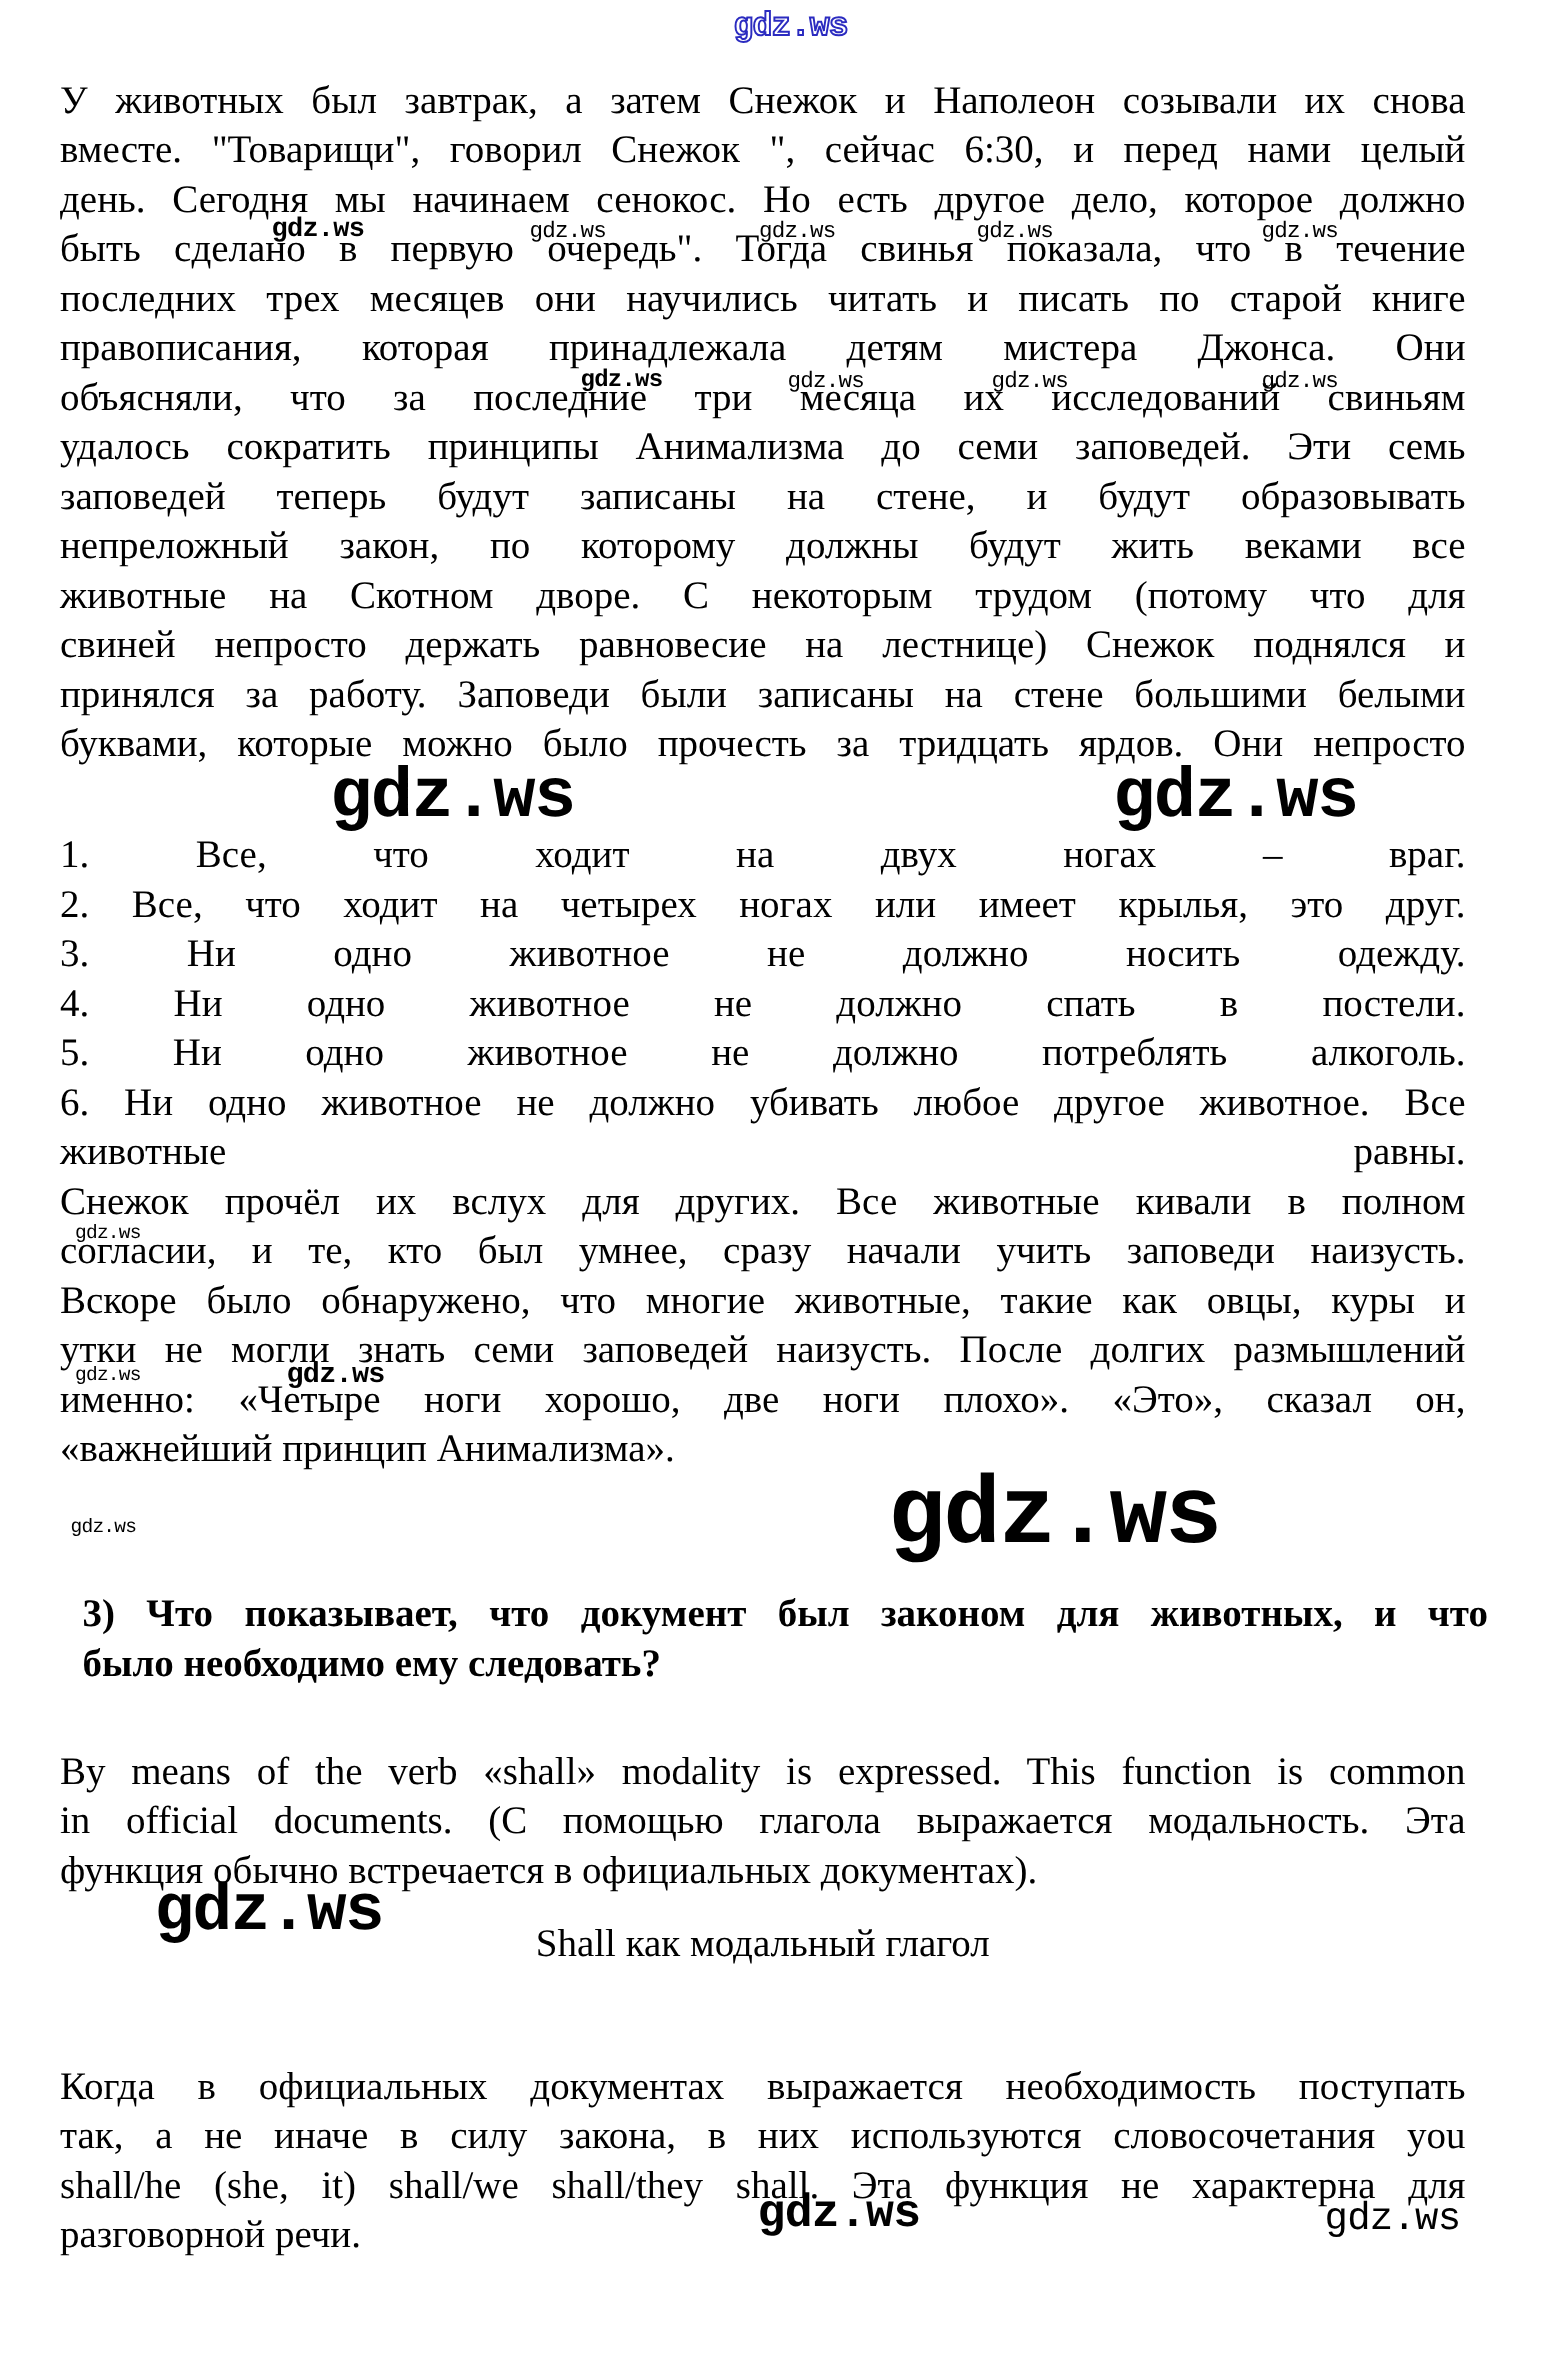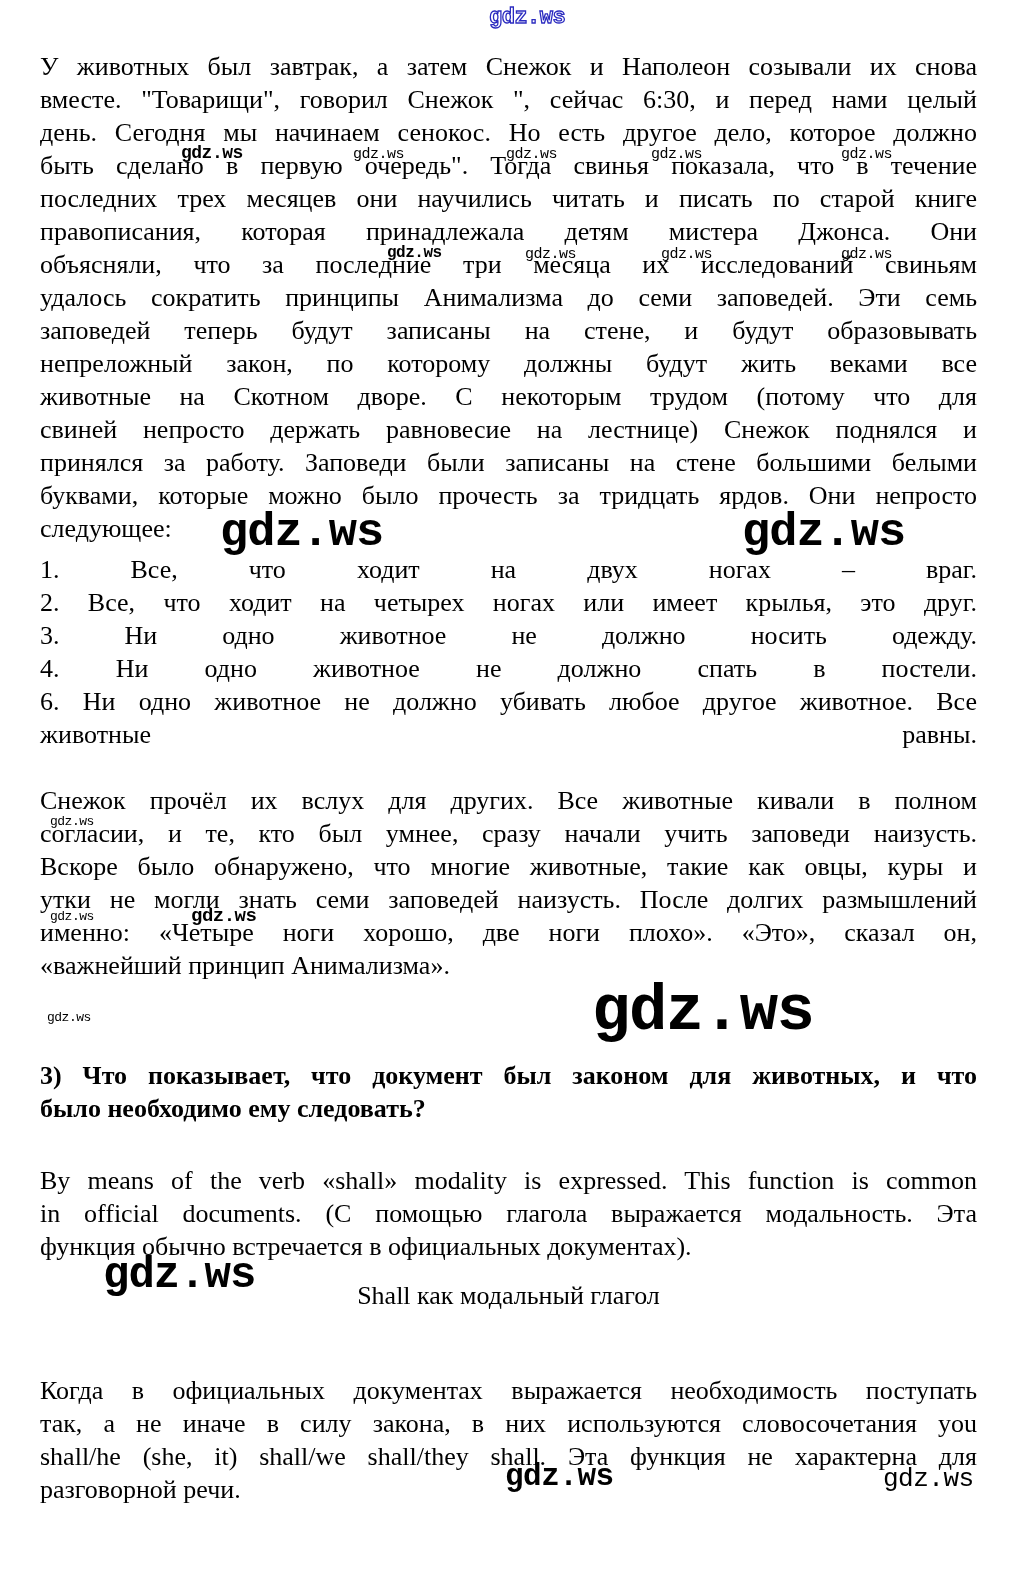--- a/index.html
+++ b/index.html
@@ -26,21 +26,21 @@
   .tline {
     line-height: 33px;
     height: 33px;
     white-space: normal;
     overflow: visible;
   }
   .just {
     text-align: justify;
     text-align-last: justify;
   }
-  .bold { font-weight: bold; }
+  .bold { font-weight: bold; margin-left: 15px; }
   #heading-block { text-align: center; }
   
   .wm {
     position: absolute;
     font-family: Liberation Mono, monospace;
     color: #000000;
     white-space: nowrap;
     line-height: 1;
     letter-spacing: -0.5px;
   }
@@ -105,28 +105,28 @@
       <div class="tline just">последних трех месяцев они научились читать и писать по старой книге</div>
       <div class="tline just">правописания, которая принадлежала детям мистера Джонса. Они</div>
       <div class="tline just">объясняли, что за последние три месяца их исследований свиньям</div>
       <div class="tline just">удалось сократить принципы Анимализма до семи заповедей. Эти семь</div>
       <div class="tline just">заповедей теперь будут записаны на стене, и будут образовывать</div>
       <div class="tline just">непреложный закон, по которому должны будут жить веками все</div>
       <div class="tline just">животные на Скотном дворе. С некоторым трудом (потому что для</div>
       <div class="tline just">свиней непросто держать равновесие на лестнице) Снежок поднялся и</div>
       <div class="tline just">принялся за работу. Заповеди были записаны на стене большими белыми</div>
       <div class="tline just">буквами, которые можно было прочесть за тридцать ярдов. Они непросто</div>
-      <div class="tline">следующее:</div>
     </div>
 
   <div class="block" style="top:553px">
       <div class="tline just">1. Все, что ходит на двух ногах – враг.</div>
       <div class="tline just">2. Все, что ходит на четырех ногах или имеет крылья, это друг.</div>
       <div class="tline just">3. Ни одно животное не должно носить одежду.</div>
       <div class="tline just">4. Ни одно животное не должно спать в постели.</div>
+      <div class="tline just">5. Ни одно животное не должно потреблять алкоголь.</div>
       <div class="tline just">6. Ни одно животное не должно убивать любое другое животное. Все</div>
       <div class="tline just">животные равны.</div>
     </div>
 
   <div class="block" style="top:784px">
       <div class="tline just">Снежок прочёл их вслух для других. Все животные кивали в полном</div>
       <div class="tline just">согласии, и те, кто был умнее, сразу начали учить заповеди наизусть.</div>
       <div class="tline just">Вскоре было обнаружено, что многие животные, такие как овцы, куры и</div>
       <div class="tline just">утки не могли знать семи заповедей наизусть. После долгих размышлений</div>
       <div class="tline just">именно: «Четыре ноги хорошо, две ноги плохо». «Это», сказал он,</div>

